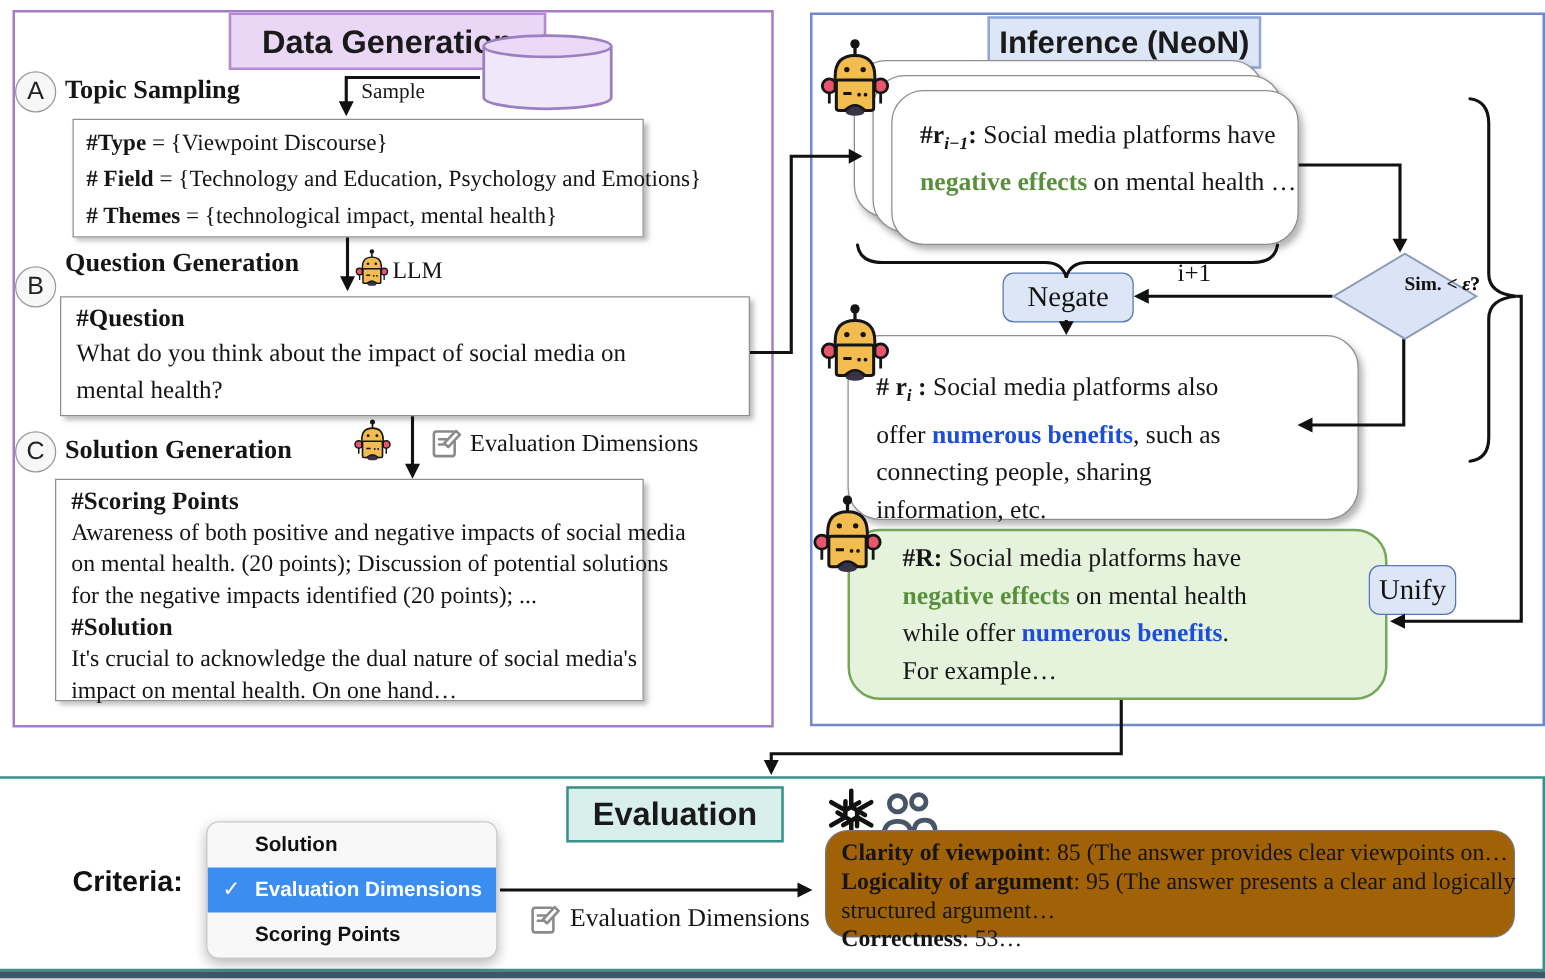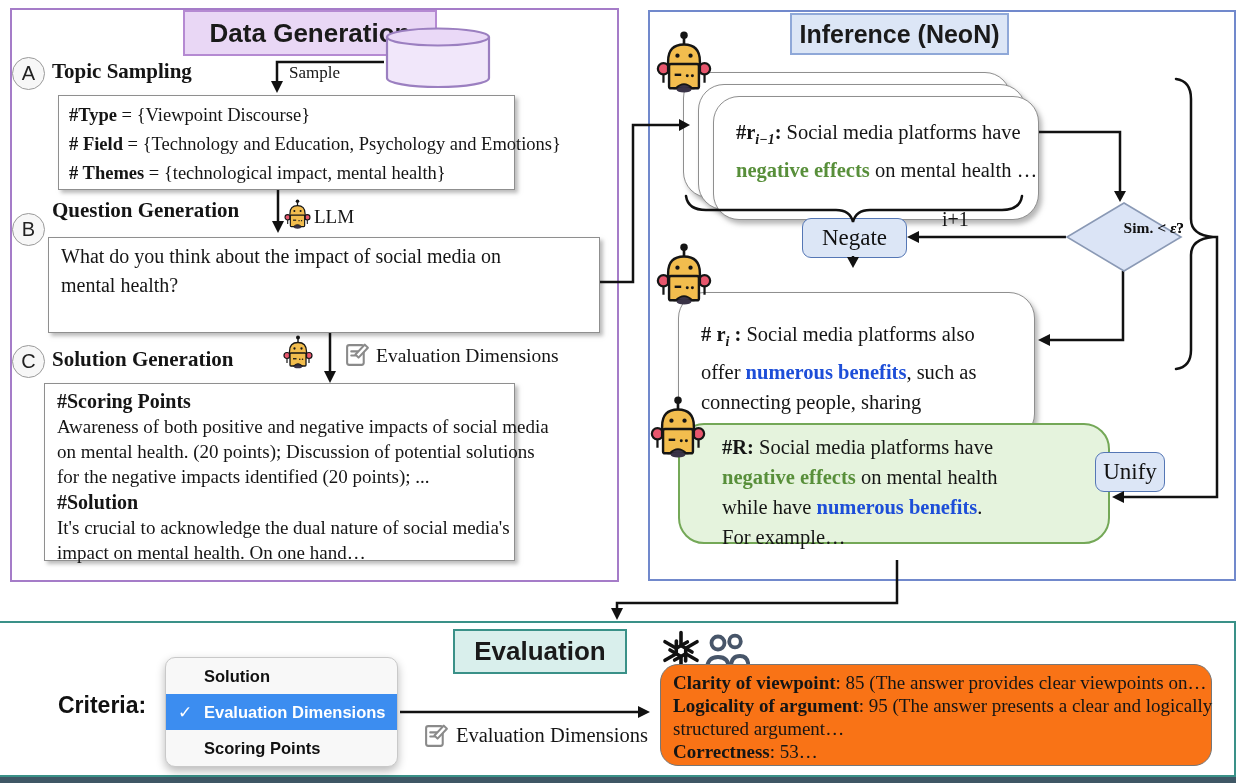--- a/index.html
+++ b/index.html
@@ -26,46 +26,46 @@
   .boxA{left:58px;top:95px;width:457px;height:95px;padding:5px 0 0 10px;box-sizing:border-box;}
   .boxB{left:48px;top:237px;width:552px;height:96px;padding:4px 0 0 12px;box-sizing:border-box;}
   .boxB .h,.boxC .h{font-weight:bold;font-size:20px;line-height:27px;white-space:nowrap;}
   .boxB .ln{font-size:20px;}
   .boxC{left:44px;top:383px;width:471px;height:178px;padding:4px 0 0 12px;box-sizing:border-box;}
   .boxC .ln{font-size:19px;line-height:25px;}
   .boxC .h{line-height:26px;}
   .smalllabel{position:absolute;font-size:17px;white-space:nowrap;}
   .midlabel{position:absolute;font-size:19.5px;white-space:nowrap;}
   .bubble{position:absolute;background:#fff;border:1.5px solid #8f8f8f;border-radius:26px;
-          box-shadow:3px 4px 5px rgba(110,110,110,.5);margin-top:24px;}
+          box-shadow:3px 4px 5px rgba(110,110,110,.5);}
   .bub1{left:713px;top:72px;width:326px;height:124px;padding:20px 0 0 22px;box-sizing:border-box;}
   .bub1b{left:698px;top:60px;width:326px;height:124px;}
   .bub1c{left:683px;top:48px;width:326px;height:124px;}
-  .bub2{left:678px;top:268px;width:357px;height:148px;padding:26px 0 0 22px;box-sizing:border-box;}
+  .bub2{left:678px;top:268px;width:409px;height:148px;padding:26px 0 0 22px;box-sizing:border-box;}
   .bubble .ln,.gbox .ln{white-space:nowrap;font-size:20.5px;line-height:30px;}
-  .gbox{position:absolute;left:678px;top:423px;width:432px;height:121px;border-radius:26px;
+  .gbox{position:absolute;left:678px;top:423px;width:432px;height:137px;border-radius:26px;
         background:#e5f3dd;border:2px solid #74a857;padding:7px 0 0 42px;box-sizing:border-box;}
   .hl-green{color:#588f3a;font-weight:bold;}
   .hl-red{color:#1d4ed8;font-weight:bold;}
   .nodebtn{position:absolute;display:flex;align-items:center;justify-content:center;
            background:#dce6f6;border:1.5px solid #5577b5;border-radius:9px;font-size:23px;color:#111;}
   .negate{left:802px;top:218px;width:103px;height:38px;}
   .unify{left:1095px;top:452px;width:68px;height:38px;}
   .iterlbl{position:absolute;left:942px;top:208px;font-size:20px;}
   .condlbl{position:absolute;left:1064px;top:219px;width:120px;text-align:right;
            font-weight:bold;font-size:15.5px;color:#111;}
   .criteria{position:absolute;left:58px;top:692px;font-weight:bold;font-size:23px;color:#111;}
   .dropdown{position:absolute;left:165px;top:657px;width:231px;height:108px;background:#f8f8f8;
             border:1px solid #c9c9c9;border-radius:10px;overflow:hidden;
             box-shadow:0 4px 10px rgba(0,0,0,.28);font-family:"Liberation Sans","DejaVu Sans",sans-serif;}
   .dd-item{height:36px;display:flex;align-items:center;font-weight:bold;font-size:16.5px;color:#111;
            padding-left:38px;position:relative;}
   .dd-item.sel{background:#3c8df0;color:#fff;}
   .dd-check{position:absolute;left:12px;font-size:17px;}
-  .resbox{position:absolute;left:660px;top:664px;width:552px;height:102px;background:#f97316;
+  .resbox{position:absolute;left:660px;top:664px;width:552px;height:86px;background:#a16207;
           border:1.5px solid #777;border-radius:18px;padding:6px 0 0 12px;box-sizing:border-box;}
   .resbox .ln{white-space:nowrap;font-size:19px;line-height:23px;}
   .cylwrap{position:absolute;left:384px;top:26px;width:108px;height:64px;}
   .cyllabel{position:absolute;left:384px;top:55px;width:108px;text-align:center;
             font-weight:bold;font-size:21px;white-space:nowrap;margin-top:37px;}
   svg.overlay{position:absolute;left:0;top:0;pointer-events:none;}
   .robot{position:absolute;}
   sub{font-size:0.68em;font-style:italic;}
 </style>
 </head>
@@ -123,20 +123,21 @@
     </div>
   <div class="steptitle" style="left:52px;top:198px;">Question Generation</div>
   <div class="robot" style="left:284px;top:199px;">
     <svg width="27" height="33" viewBox="0 0 60 74">
         <use href="#robot-sym"></use>
       </svg>
   </div>
   <div class="midlabel" style="left:314px;top:206px;font-size:19px;">LLM</div>
 
   <div class="wbox boxB">
+    <div class="h">#Question</div>
     <div class="ln">What do you think about the impact of social media on</div>
     <div class="ln">mental health?</div>
   </div>
 
   <div class="circ" style="left:12px;top:345px;">
       <span>C</span>
     </div>
   <div class="steptitle" style="left:52px;top:347px;">Solution Generation</div>
   <div class="robot" style="left:283px;top:335px;">
     <svg width="30" height="37" viewBox="0 0 60 74">
@@ -189,21 +190,21 @@
   </div>
   <div class="robot" style="left:656px;top:242px;">
     <svg width="56" height="70" viewBox="0 0 60 74">
         <use href="#robot-sym"></use>
       </svg>
   </div>
 
   <div class="gbox">
     <div class="ln"><b>#R:</b><span> Social media platforms have</span></div>
     <div class="ln"><span class="hl-green">negative effects</span><span> on mental health</span></div>
-    <div class="ln"><span>while have </span><span class="hl-red">numerous benefits</span><span>.</span></div>
+    <div class="ln"><span>while offer </span><span class="hl-red">numerous benefits</span><span>.</span></div>
     <div class="ln">For example…</div>
   </div>
   <div class="robot" style="left:650px;top:395px;">
     <svg width="56" height="70" viewBox="0 0 60 74">
         <use href="#robot-sym"></use>
       </svg>
   </div>
 
   <div class="nodebtn unify">Unify</div>
 

